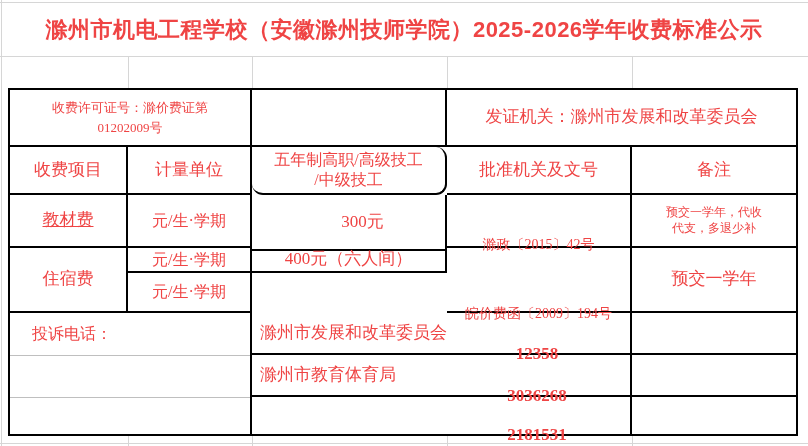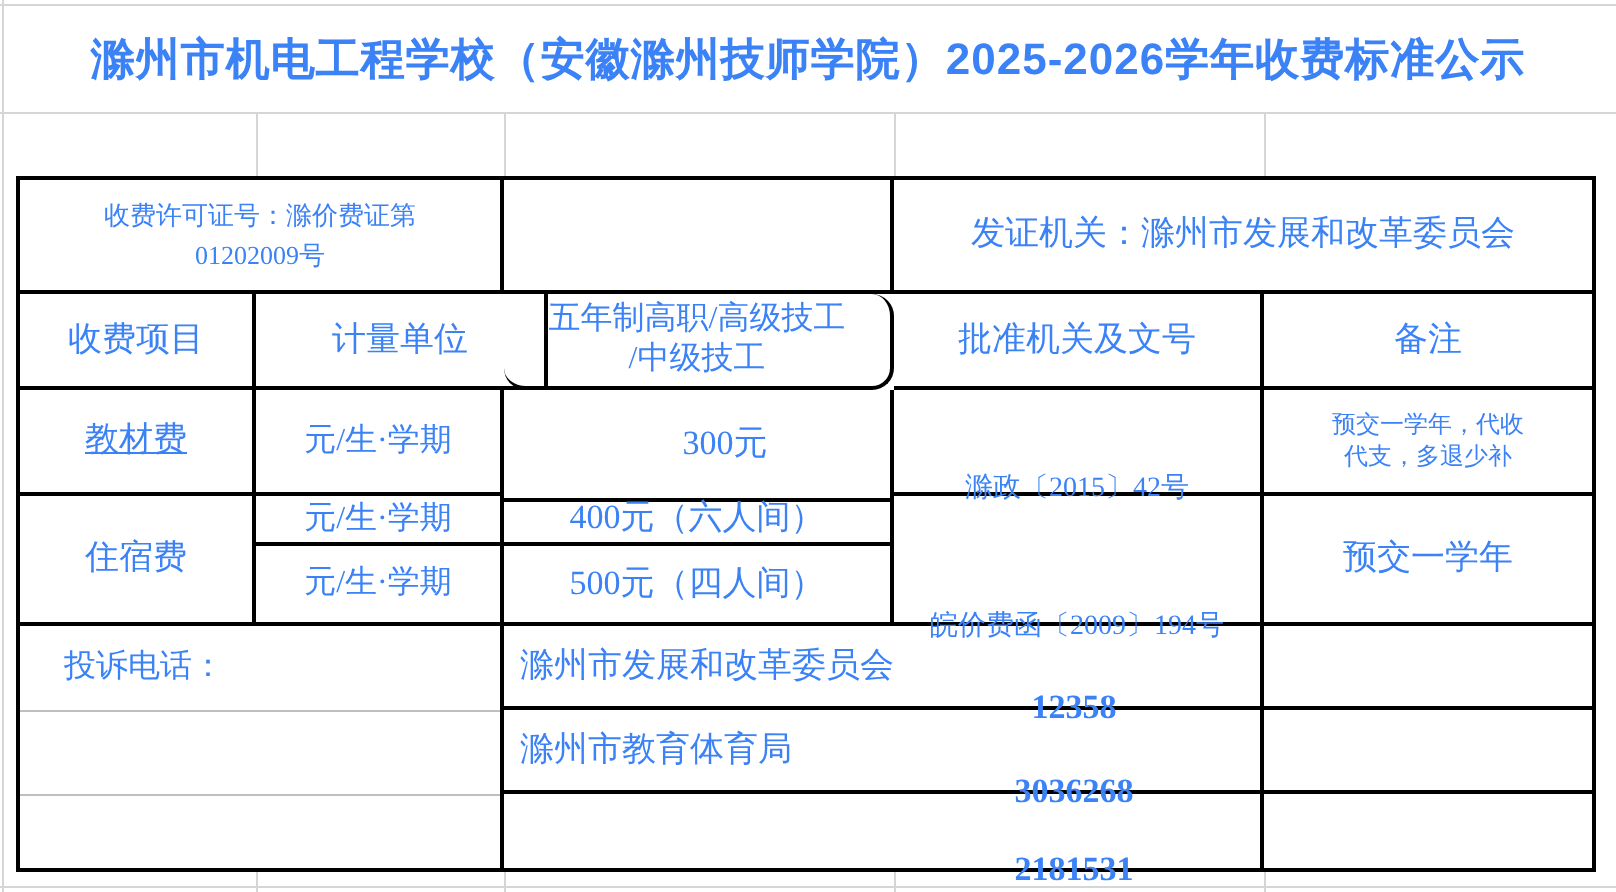--- a/index.html
+++ b/index.html
@@ -1,17 +1,17 @@
 <!DOCTYPE html>
 <html><head>
 <meta charset="utf-8">
 <style>
   html,body{margin:0;padding:0;background:#fff;}
   #page{position:relative;width:808px;height:446px;background:#ffffff;overflow:hidden;
-        font-family:"Liberation Serif","DejaVu Serif",serif;color:#3b82f6;}
+        font-family:"Liberation Serif","DejaVu Serif",serif;color:#ef4444;}
   #doc-title{position:absolute;left:0;top:3px;width:808px;height:54px;
         display:flex;align-items:center;justify-content:center;
         font-family:"Liberation Sans","DejaVu Sans",sans-serif;
         font-weight:bold;font-size:22px;letter-spacing:0.5px;}
   
   .gl{position:absolute;background:#d6d6d6;}
   
   #fee-table{position:absolute;left:8px;top:88px;width:790px;height:348px;
         border:2px solid #000;box-sizing:border-box;}
   .cell{position:absolute;display:flex;flex-direction:column;align-items:center;justify-content:center;
@@ -53,21 +53,21 @@
       <span>01202009号</span>
     </div>
     <div class="cell br bb" style="left:242px;top:0;width:195px;height:57px;"></div>
     <div class="cell bb" style="left:437px;top:0;width:349px;height:57px;">
       <span>发证机关：滁州市发展和改革委员会</span>
     </div>
 
     <div class="cell br bb" style="left:0;top:57px;width:118px;height:48px;">
       <span>收费项目</span>
     </div>
-    <div class="cell br bb" style="left:118px;top:57px;width:146px;height:48px;">
+    <div class="cell br bb" style="left:118px;top:57px;width:124px;height:48px;">
       <span>计量单位</span>
     </div>
     <div class="cell br bb" style="left:242px;top:57px;width:195px;height:48px;font-size:16px;line-height:1.25;border-radius:11px;">
       <span>五年制高职/高级技工</span>
       <span>/中级技工</span>
     </div>
     <div class="cell br bb" style="left:437px;top:57px;width:185px;height:48px;">
       <span>批准机关及文号</span>
     </div>
     <div class="cell bb" style="left:622px;top:57px;width:164px;height:48px;">
@@ -93,23 +93,20 @@
       <span>住宿费</span>
     </div>
     <div class="cell br bb unit-cell" style="left:118px;top:158px;width:124px;height:25px;">
       <span>元/生·学期</span>
     </div>
     <div class="cell br bb" style="left:242px;top:158px;width:195px;height:25px;">
       <span>400元（六人间）</span>
     </div>
     <div class="cell br bb unit-cell" style="left:118px;top:183px;width:124px;height:40px;">
       <span>元/生·学期</span>
-    </div>
-    <div class="cell br bb" style="left:242px;top:183px;width:195px;height:40px;">
-      <span>500元（四人间）</span>
     </div>
     <div class="cell br bb auth-small" style="left:437px;top:158px;width:185px;height:65px;gap:48px;">
       <span>滁政〔2015〕42号</span>
       <span>皖价费函〔2009〕194号</span>
     </div>
     <div class="cell bb" style="left:622px;top:158px;width:164px;height:65px;">
       <span>预交一学年</span>
     </div>
 
     <div class="cell br" style="left:0;top:223px;width:242px;height:121px;justify-content:flex-start;">

